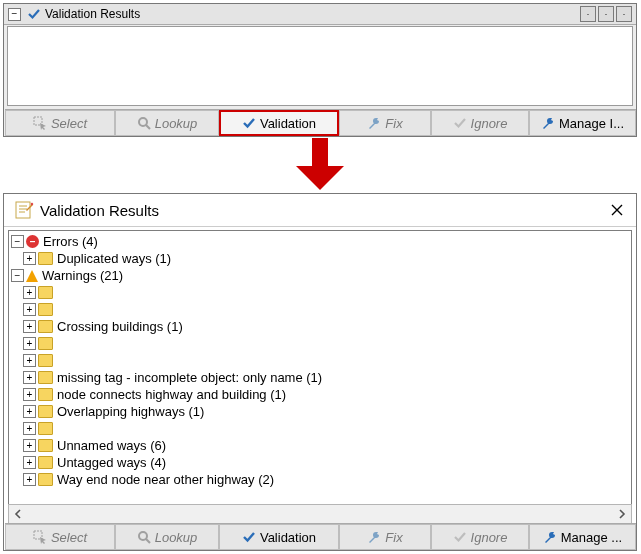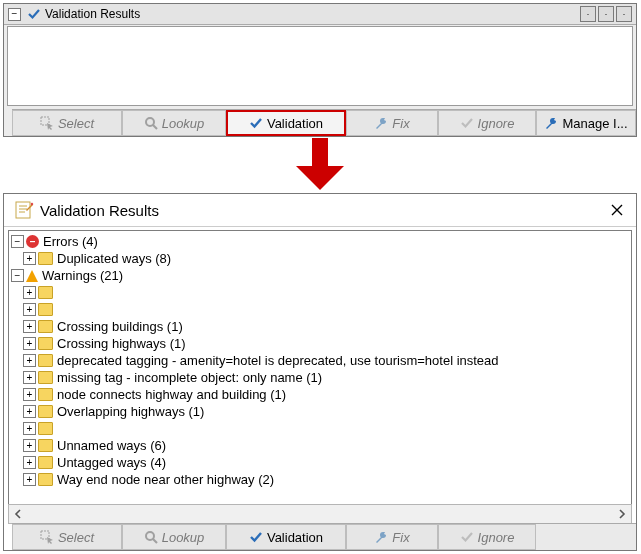--- a/index.html
+++ b/index.html
@@ -8,21 +8,21 @@
   .panel{border:1px solid #777;background:#fff;position:absolute}
   .panel-small{left:3px;top:3px;width:632px;height:132px;background:#ececec}
   .panel-large{left:3px;top:193px;width:632px;height:356px;background:#fff}
   
   .titlebar{height:20px;background:#e4e4e4;border-bottom:1px solid #aaa;display:flex;align-items:center;padding:0 4px;font-size:12px}
   .titlebar .sp{flex:1}
   .titlebar-btn{width:14px;height:14px;border:1px solid #7a7a7a;background:#dcdcdc;margin-left:2px;display:flex;align-items:center;justify-content:center;font-size:9px;line-height:1}
   
   .content-small{position:absolute;left:3px;top:22px;right:3px;height:78px;background:#fff;border:1px solid #9a9a9a}
   
-  .toolbar{position:absolute;left:8px;right:0;bottom:0;height:26px;display:flex;background:#eaeaea;border-top:1px solid #aaa}
+  .toolbar{position:absolute;left:1px;right:0;bottom:0;height:26px;display:flex;background:#eaeaea;border-top:1px solid #aaa}
   .tbtn{flex:0 0 auto;height:26px;border:1px solid #bdbdbd;background:#e6e6e6;display:flex;align-items:center;justify-content:center;gap:4px;padding:0 6px;color:#7a7a7a;font-style:italic;font-size:13px;box-sizing:border-box}
   .tbtn.active-text{color:#000;font-style:normal}
   .tbtn .ico{width:14px;height:14px;display:flex;align-items:center;justify-content:center}
   .tbtn.val{border:2px solid #cc0000;background:#f4f4f4;color:#000;font-style:normal}
   .tbtn.manage{color:#000;font-style:normal}
   
   .arrow{position:absolute;left:290px;top:138px;width:60px;height:54px}
   .arrow .shaft{position:absolute;left:22px;top:0;width:16px;height:30px;background:#c00}
   .arrow .head{position:absolute;left:6px;top:28px;width:0;height:0;border-left:24px solid transparent;border-right:24px solid transparent;border-top:24px solid #c00}
   
@@ -152,21 +152,21 @@
     <div class="tree" id="treehost">
           <div class="row">
             <span class="exp">−</span>
             <span class="ierr">–</span>
             <span class="lbl">Errors (4)</span>
           </div>
           <div class="row">
             <span class="ind1"></span>
             <span class="exp">+</span>
             <span class="folder"></span>
-            <span class="lbl">Duplicated ways (8)</span>
+            <span class="lbl">Duplicated ways (1)</span>
           </div>
           <div class="row">
             <span class="exp">−</span>
             <span class="iwrn"></span>
             <span class="lbl">Warnings (21)</span>
           </div>
           <div class="row">
             <span class="ind1"></span>
             <span class="exp">+</span>
             <span class="folder"></span>
@@ -179,27 +179,25 @@
           <div class="row">
             <span class="ind1"></span>
             <span class="exp">+</span>
             <span class="folder"></span>
             <span class="lbl">Crossing buildings (1)</span>
           </div>
           <div class="row">
             <span class="ind1"></span>
             <span class="exp">+</span>
             <span class="folder"></span>
-            <span class="lbl">Crossing highways (1)</span>
-          </div>
-          <div class="row">
-            <span class="ind1"></span>
-            <span class="exp">+</span>
-            <span class="folder"></span>
-            <span class="lbl">deprecated tagging - amenity=hotel is deprecated, use tourism=hotel instead</span>
+          </div>
+          <div class="row">
+            <span class="ind1"></span>
+            <span class="exp">+</span>
+            <span class="folder"></span>
           </div>
           <div class="row">
             <span class="ind1"></span>
             <span class="exp">+</span>
             <span class="folder"></span>
             <span class="lbl">missing tag - incomplete object: only name (1)</span>
           </div>
           <div class="row">
             <span class="ind1"></span>
             <span class="exp">+</span>
@@ -287,16 +285,24 @@
       <span>Fix</span>
     </div>
     <div class="tbtn" style="width:98px">
       <span class="ico">
         <svg width="14" height="14" viewBox="0 0 14 14">
               <path d="M2 7 L5.5 10.5 L12 3" stroke="#bdbdbd" stroke-width="2.2" fill="none"></path>
             </svg>
       </span>
       <span>Ignore</span>
     </div>
+    <div class="tbtn manage" style="flex:1">
+      <span class="ico">
+        <svg width="14" height="14" viewBox="0 0 14 14">
+              <path d="M9 2 a3 3 0 1 0 3 3 l-2 -1 l1 -2 z M7 7 L2 12 l1 1 L8 8 z" class="wrench-strong"></path>
+            </svg>
+      </span>
+      <span>Manage ...</span>
+    </div>
   </div>
 </div>
 
 </div>
 
 </body></html>

